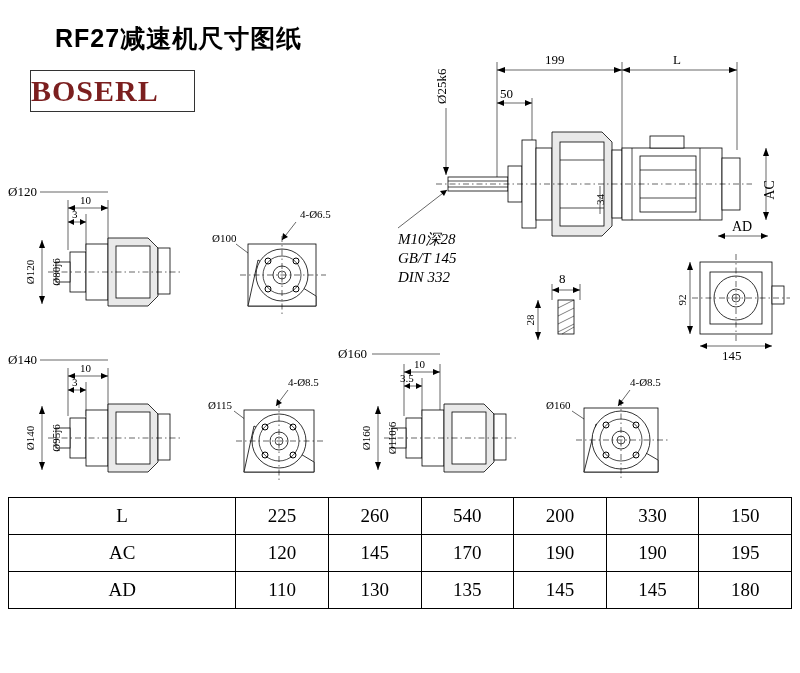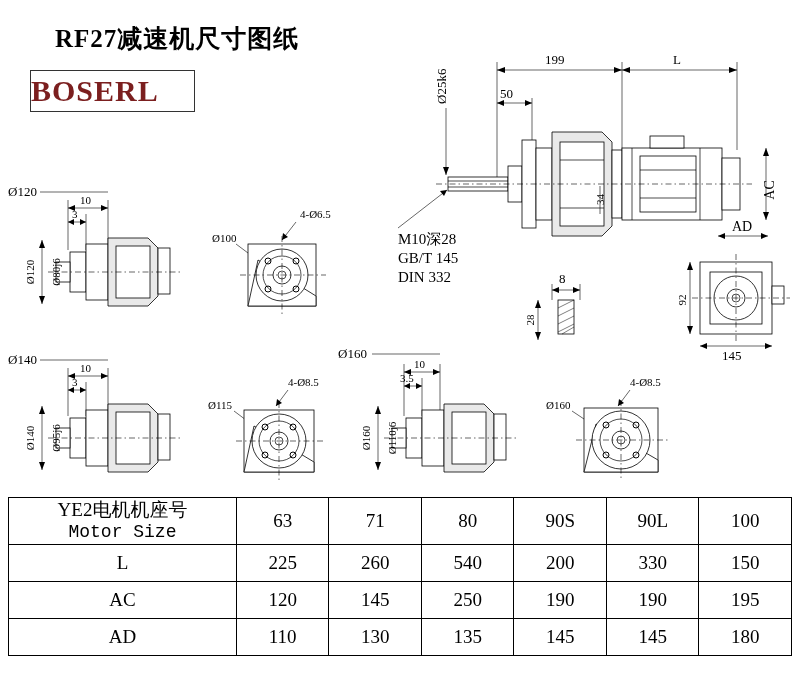--- a/index.html
+++ b/index.html
@@ -7,21 +7,21 @@
     width:800px;height:673px;
     background:#ffffff;
     font-family:"Liberation Sans", sans-serif;
     color:#000;
     position:relative;
     overflow:hidden;
   }
   .abs{position:absolute;}
   .title{
     left:55px;top:22px;
-    font-family:Liberation Serif, serif;
+    font-family:Liberation Sans, sans-serif;
     font-size:25px;font-weight:bold;letter-spacing:1px;
   }
   .logo-box{
     left:30px;top:70px;width:163px;height:40px;
     border:1px solid #333;
     display:flex;align-items:center;justify-content:flex-start;
   }
   .logo-text{
     font-family:"Liberation Serif", serif;
     font-size:30px;font-weight:bold;color:#7b1f1f;letter-spacing:1px;
@@ -35,21 +35,21 @@
   .fillgray{fill:#e9e9e9;stroke:#000;stroke-width:0.8;}
   .fillwhite{fill:#ffffff;stroke:#000;stroke-width:0.8;}
   .txt{font-family:"Liberation Serif", serif;font-size:13px;fill:#000;}
   .txts{font-family:"Liberation Serif", serif;font-size:11px;fill:#000;}
   .txtm{font-family:"Liberation Serif", serif;font-size:14px;fill:#000;}
 
   
   .note{
     left:398px;top:230px;
     font-family:"Liberation Serif", serif;
-    font-size:15px;line-height:19px;
+    font-size:15px;line-height:19px;font-style:italic;
   }
   
   table.spec{
     position:absolute;left:8px;top:497px;
     width:784px;border-collapse:collapse;
     font-family:"Liberation Serif", serif;
   }
   table.spec td{
     border:1px solid #000;text-align:center;
     font-size:19px;height:34px;
@@ -342,45 +342,33 @@
 
 <div class="abs note">
   <div class="cn">M10深28</div>
   <div>GB/T 145</div>
   <div>DIN 332</div>
 </div>
 
 <table class="spec">
   <tbody>
     <tr>
-      <td class="lbl hdr">
-        <div class="cn">YE2电机机座号</div>
-        <div class="mono">Motor Size</div>
-      </td>
-      <td class="val">63</td>
-      <td class="val">71</td>
-      <td class="val">80</td>
-      <td class="val">90S</td>
-      <td class="val">90L</td>
-      <td class="val">100</td>
-    </tr>
-    <tr>
       <td class="lbl">L</td>
       <td class="val">225</td>
       <td class="val">260</td>
       <td class="val">540</td>
       <td class="val">200</td>
       <td class="val">330</td>
       <td class="val">150</td>
     </tr>
     <tr>
       <td class="lbl">AC</td>
       <td class="val">120</td>
       <td class="val">145</td>
-      <td class="val">250</td>
+      <td class="val">170</td>
       <td class="val">190</td>
       <td class="val">190</td>
       <td class="val">195</td>
     </tr>
     <tr>
       <td class="lbl">AD</td>
       <td class="val">110</td>
       <td class="val">130</td>
       <td class="val">135</td>
       <td class="val">145</td>

